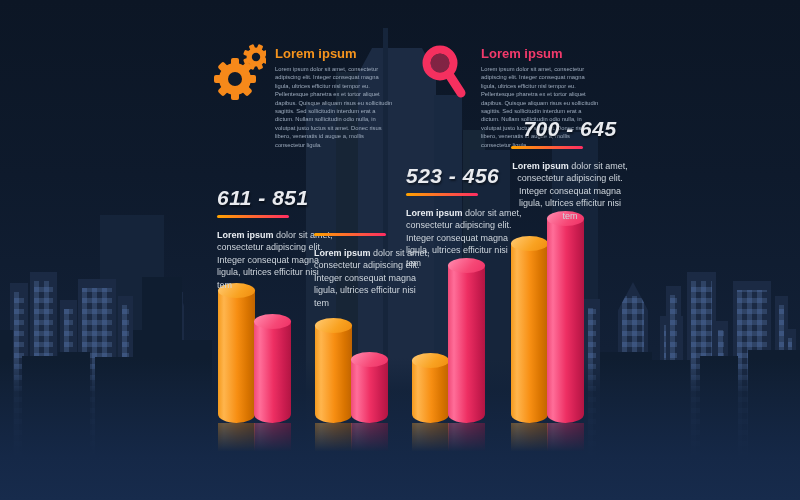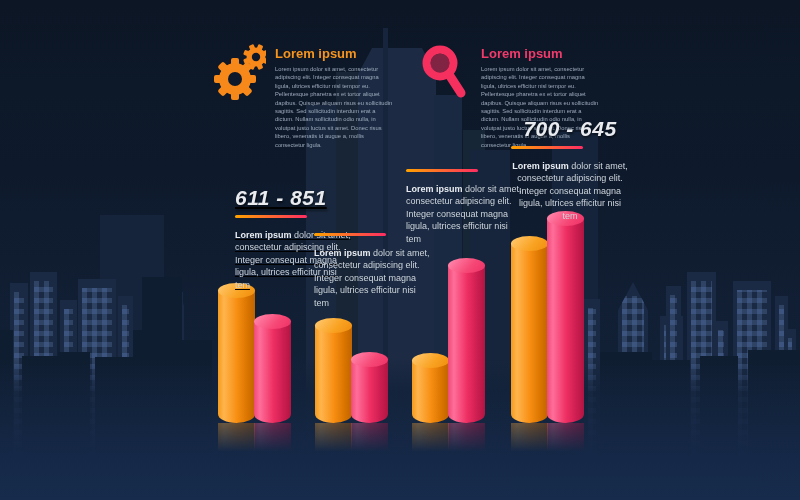--- a/index.html
+++ b/index.html
@@ -40,21 +40,21 @@
   .orange .cyl-refl{background:linear-gradient(90deg,#f59a1d,#ffb54d 16%,#f78e12 52%,#c06400 100%);}
   .pink .cyl-refl{background:linear-gradient(90deg,#f04a78,#ff6e99 16%,#ee2f63 52%,#b21543 100%);}
   
   .card{position:absolute;z-index:8;width:118px;}
   .range{font-size:21px;font-weight:bold;font-style:italic;color:#e9ebef;
     letter-spacing:.5px;text-shadow:1px 2px 2px rgba(0,0,0,.45);white-space:nowrap;}
   .range-line{width:72px;height:3px;border-radius:2px;margin-top:5px;
     background:linear-gradient(90deg,#ffa200,#ff2d62);}
   .card-body{margin-top:11px;font-size:9px;line-height:1.38;color:#ced5dc;}
   .card-body b{color:#e9edf2;}
-  #card-1{left:235px;top:186px;text-decoration:underline;}
+  #card-1{left:217px;top:186px;}
   #card-2{left:314px;top:228px;}
   #card-3{left:406px;top:164px;}
   #card-4{left:511px;top:117px;text-align:center;}
   
   .hdr{position:absolute;top:44px;z-index:8;display:flex;gap:9px;width:180px;}
   #hdr-left{left:214px;}
   #hdr-right{left:420px;}
   .hicon{flex:0 0 52px;}
   .htitle{font-size:13px;font-weight:bold;margin:2px 0 4px 0;}
   #hdr-left .htitle{color:#f6941d;}
@@ -160,20 +160,21 @@
   <div class="card" id="card-1">
     <div class="range">611 - 851</div>
     <div class="range-line"></div>
     <div class="card-body"><b>Lorem ipsum</b><span> dolor sit amet, consectetur adipiscing elit. Integer consequat magna ligula, ultrices efficitur nisi tem</span></div>
   </div>
   <div class="card" id="card-2">
     <div class="range-line"></div>
     <div class="card-body"><b>Lorem ipsum</b><span> dolor sit amet, consectetur adipiscing elit. Integer consequat magna ligula, ultrices efficitur nisi tem</span></div>
   </div>
   <div class="card" id="card-3">
+    <div class="range">523 - 456</div>
     <div class="range-line"></div>
     <div class="card-body"><b>Lorem ipsum</b><span> dolor sit amet, consectetur adipiscing elit. Integer consequat magna ligula, ultrices efficitur nisi tem</span></div>
   </div>
   <div class="card" id="card-4">
     <div class="range">700 - 645</div>
     <div class="range-line"></div>
     <div class="card-body"><b>Lorem ipsum</b><span> dolor sit amet, consectetur adipiscing elit. Integer consequat magna ligula, ultrices efficitur nisi tem</span></div>
   </div>
 
   <div id="bars-layer">

